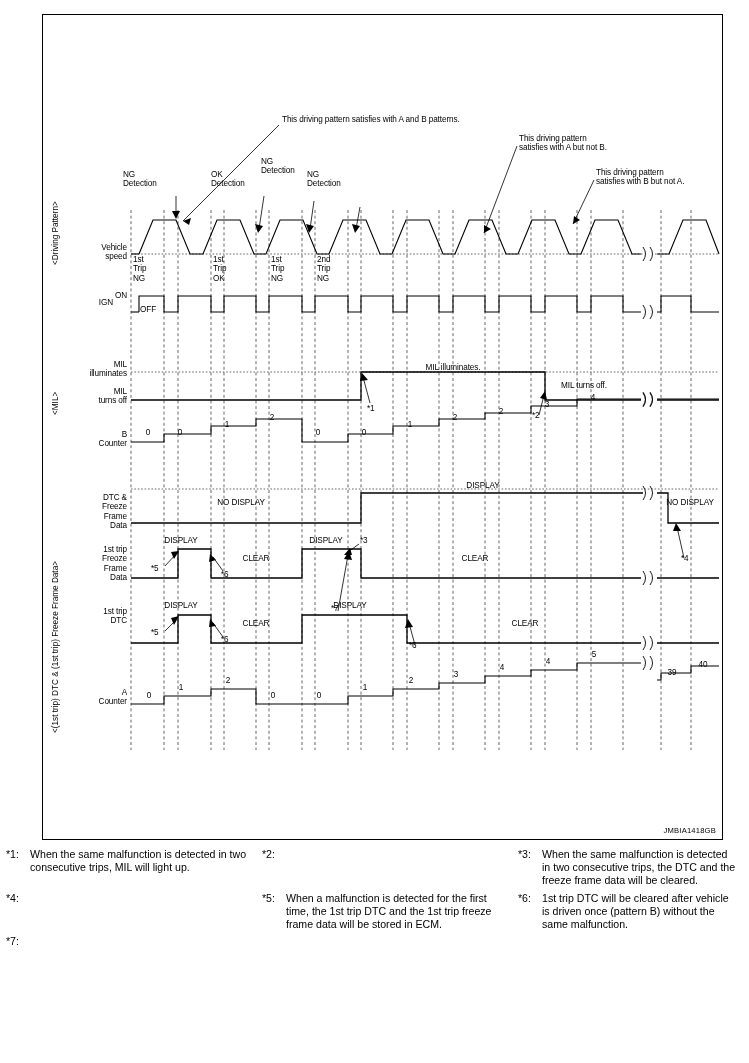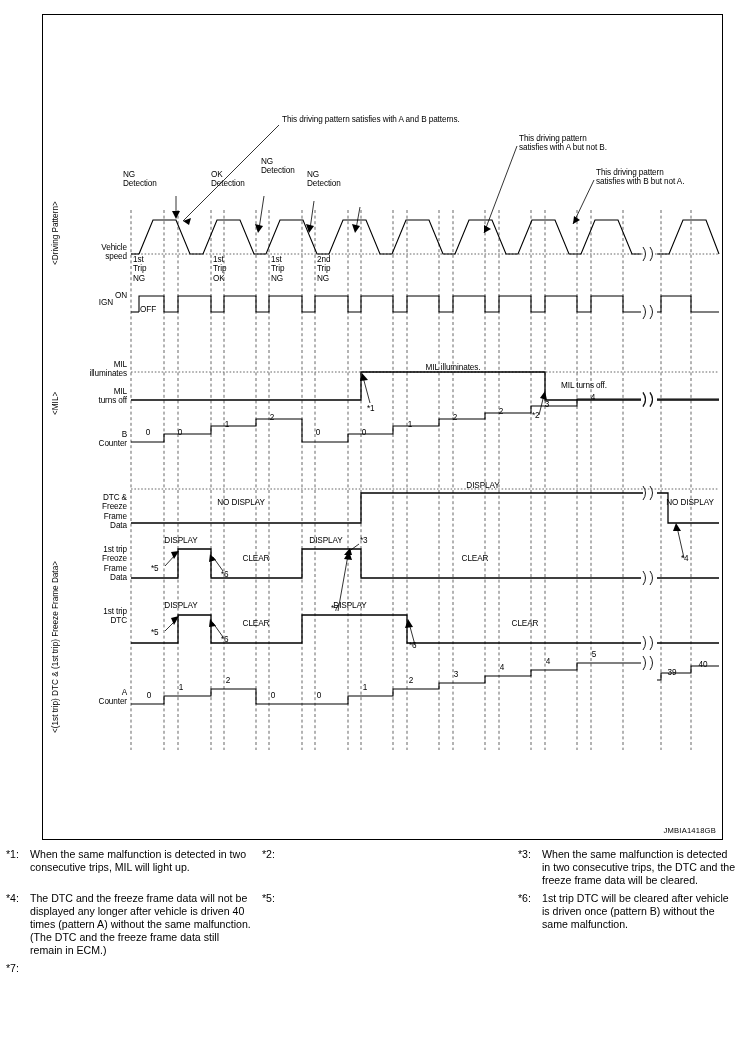--- a/index.html
+++ b/index.html
@@ -364,25 +364,24 @@
       </div>
       <div class="note w3">
         <div class="tag">*3:</div>
         <div class="body">When the same malfunction is detected in two consecutive trips, the DTC and the freeze frame data will be cleared.</div>
       </div>
     </div>
 
     <div class="note-row" style="margin-top:4px;">
       <div class="note w1">
         <div class="tag">*4:</div>
-        <div class="body">The DTC and the freeze frame data will not be displayed any longer after vehicle is driven 40 times (pattern A) without the same malfunction.
-(The DTC and the freeze frame data still remain in ECM.)</div>
       </div>
       <div class="note w2">
         <div class="tag">*5:</div>
+        <div class="body">When a malfunction is detected for the first time, the 1st trip DTC and the 1st trip freeze frame data will be stored in ECM.</div>
       </div>
       <div class="note w3">
         <div class="tag">*6:</div>
         <div class="body">1st trip DTC will be cleared after vehicle is driven once (pattern B) without the same malfunction.</div>
       </div>
     </div>
 
     <div class="note-row" style="margin-top:4px;">
       <div class="note w1">
         <div class="tag">*7:</div>

